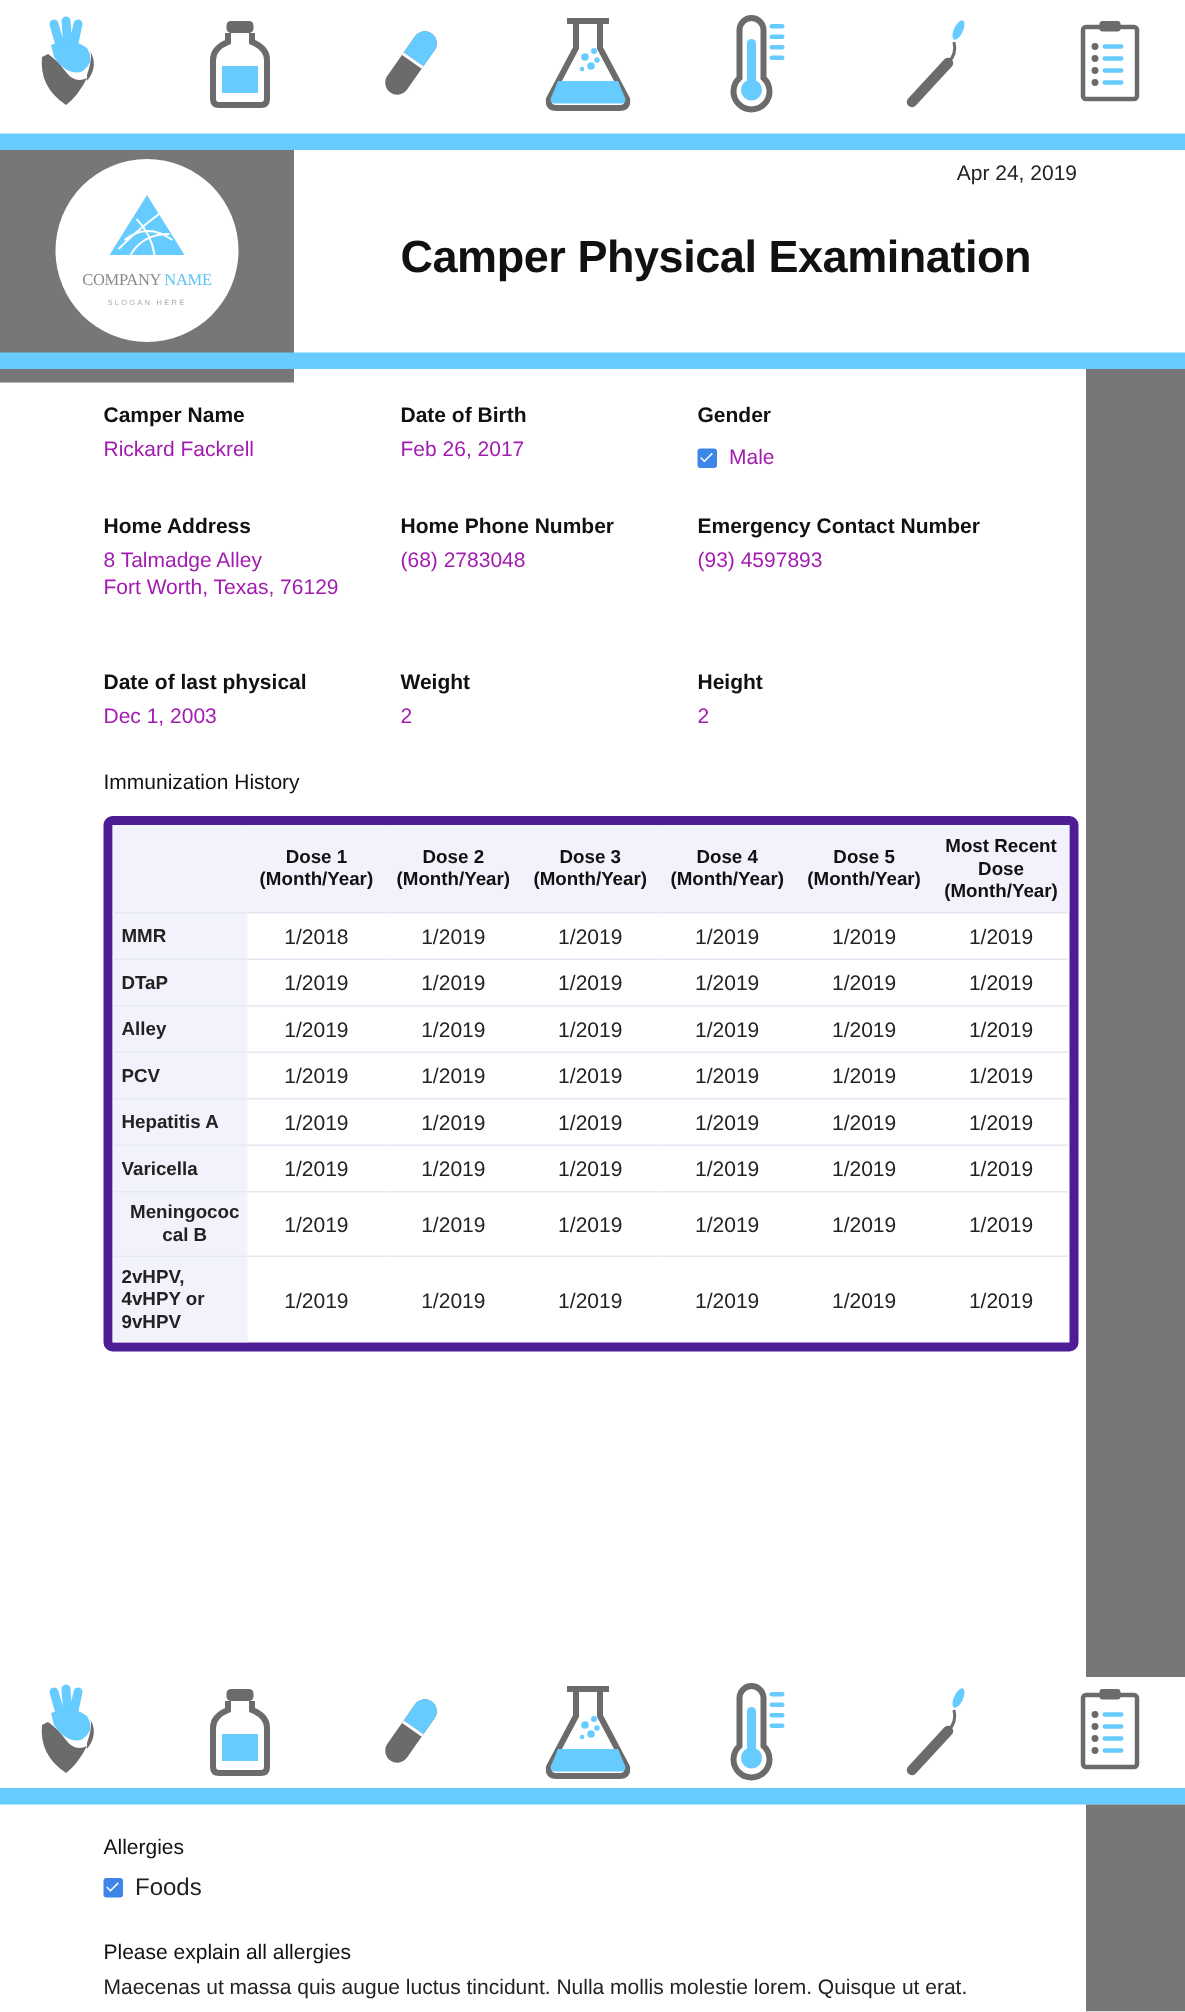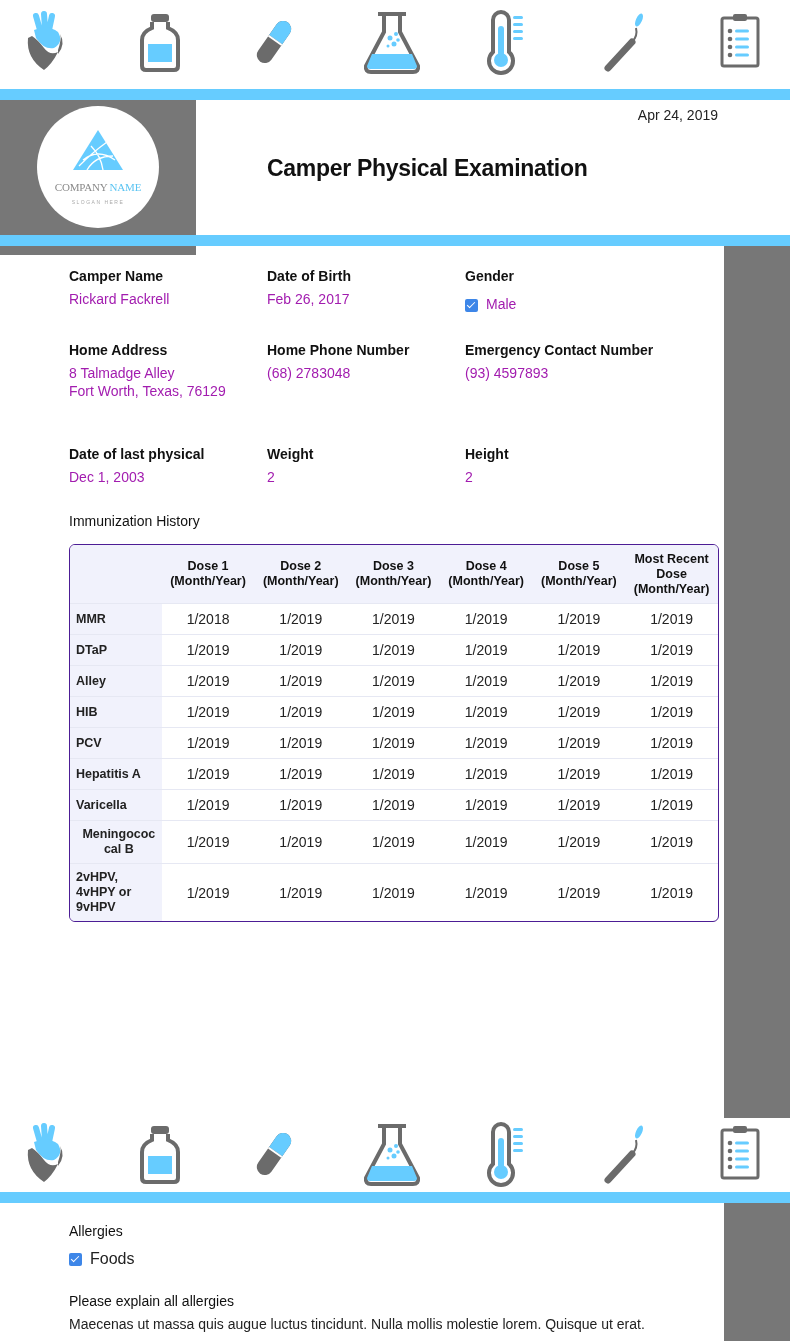--- a/index.html
+++ b/index.html
@@ -11,31 +11,31 @@
   .blue-bar { position: absolute; left: 0; width: 790px; height: 11px; background: #66ccff; }
   .gray-side { position: absolute; left: 724px; width: 66px; background: #777777; }
 
   .header { position: absolute; top: 100px; left: 0; width: 790px; height: 135px; background: #fff; }
   .logo-box { position: absolute; left: 0; top: 0; width: 196px; height: 155px; background: #777777; }
   .logo-circle { position: absolute; left: 37px; top: 6px; width: 122px; height: 122px; border-radius: 50%; background: #fff; }
   .logo-company { position: absolute; top: 75px; left: 0; width: 122px; text-align: center; font-family: "Liberation Serif", serif; font-size: 11px; color: #8a8a8a; letter-spacing: -0.2px; }
   .logo-company .blue { color: #5bc4f2; }
   .logo-slogan { position: absolute; top: 93px; left: 0; width: 122px; text-align: center; font-size: 5px; letter-spacing: 1.5px; color: #aaa; }
   .date { position: absolute; right: 72px; top: 7px; font-size: 14px; color: #222; }
-  .title { position: absolute; left: 267px; top: 55px; font-size: 23px; font-weight: bold; color: #111; letter-spacing: -0.3px; }
+  .title { position: absolute; left: 267px; top: 55px; font-size: 30px; font-weight: bold; color: #111; letter-spacing: -0.3px; }
 
   .field { position: absolute; width: 190px; }
   .field .lbl { font-size: 14px; font-weight: bold; color: #111; line-height: 18px; }
   .field .val { font-size: 14px; color: #a21caf; line-height: 18px; margin-top: 5px; }
   .chk { display: inline-block; width: 13px; height: 13px; background: #3d86e8; border-radius: 2px; vertical-align: middle; position: relative; margin-right: 8px; }
   .chk::after { content: ""; position: absolute; left: 4px; top: 1px; width: 3px; height: 7px; border: solid #fff; border-width: 0 1.5px 1.5px 0; transform: rotate(45deg); }
 
   .section-title { position: absolute; left: 69px; font-size: 14px; font-weight: normal; color: #111; }
 
-  .imm-table { position: absolute; left: 69px; top: 544px; width: 650px; border: 1px solid #4c1d95; border-radius: 6px; overflow: hidden; border-collapse: separate; border-spacing: 0; }
+  .imm-table { position: absolute; left: 69px; top: 544px; width: 650px; border: 6px solid #4c1d95; border-radius: 6px; overflow: hidden; border-collapse: separate; border-spacing: 0; }
   .imm-table th { background: #f1f2fc; font-size: 12.5px; font-weight: bold; color: #111; text-align: center; height: 58px; line-height: 15px; padding: 0 2px; }
   .imm-table td { font-size: 14px; color: #222; text-align: center; height: 31px; border-top: 1px solid #e6e8f3; }
   .imm-table td.vac { background: #f1f2fc; text-align: left; font-weight: bold; font-size: 12.5px; padding-left: 6px; line-height: 15px; }
   .imm-table tr.tall2 td { height: 43px; text-align: center; }
   .imm-table tr.tall3 td { height: 58px; }
 </style>
 </head>
 <body>
 
 <svg width="0" height="0" style="position:absolute">
@@ -226,29 +226,20 @@
       <tr>
         <td class="vac">Alley</td>
         <td>1/2019</td>
         <td>1/2019</td>
         <td>1/2019</td>
         <td>1/2019</td>
         <td>1/2019</td>
         <td>1/2019</td>
       </tr>
       <tr>
-        <td class="vac">HIB</td>
-        <td>1/2019</td>
-        <td>1/2019</td>
-        <td>1/2019</td>
-        <td>1/2019</td>
-        <td>1/2019</td>
-        <td>1/2019</td>
-      </tr>
-      <tr>
         <td class="vac">PCV</td>
         <td>1/2019</td>
         <td>1/2019</td>
         <td>1/2019</td>
         <td>1/2019</td>
         <td>1/2019</td>
         <td>1/2019</td>
       </tr>
       <tr>
         <td class="vac">Hepatitis A</td>

